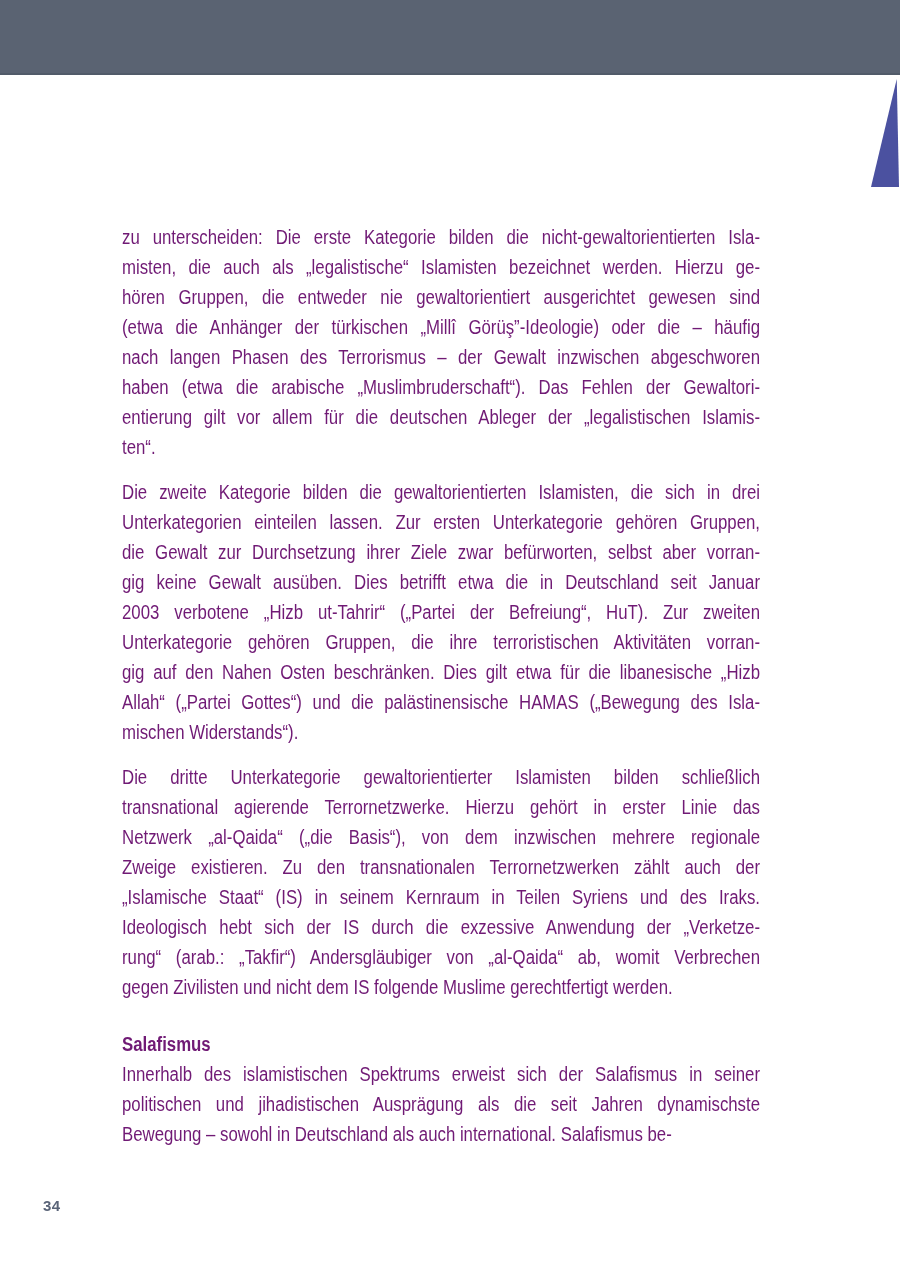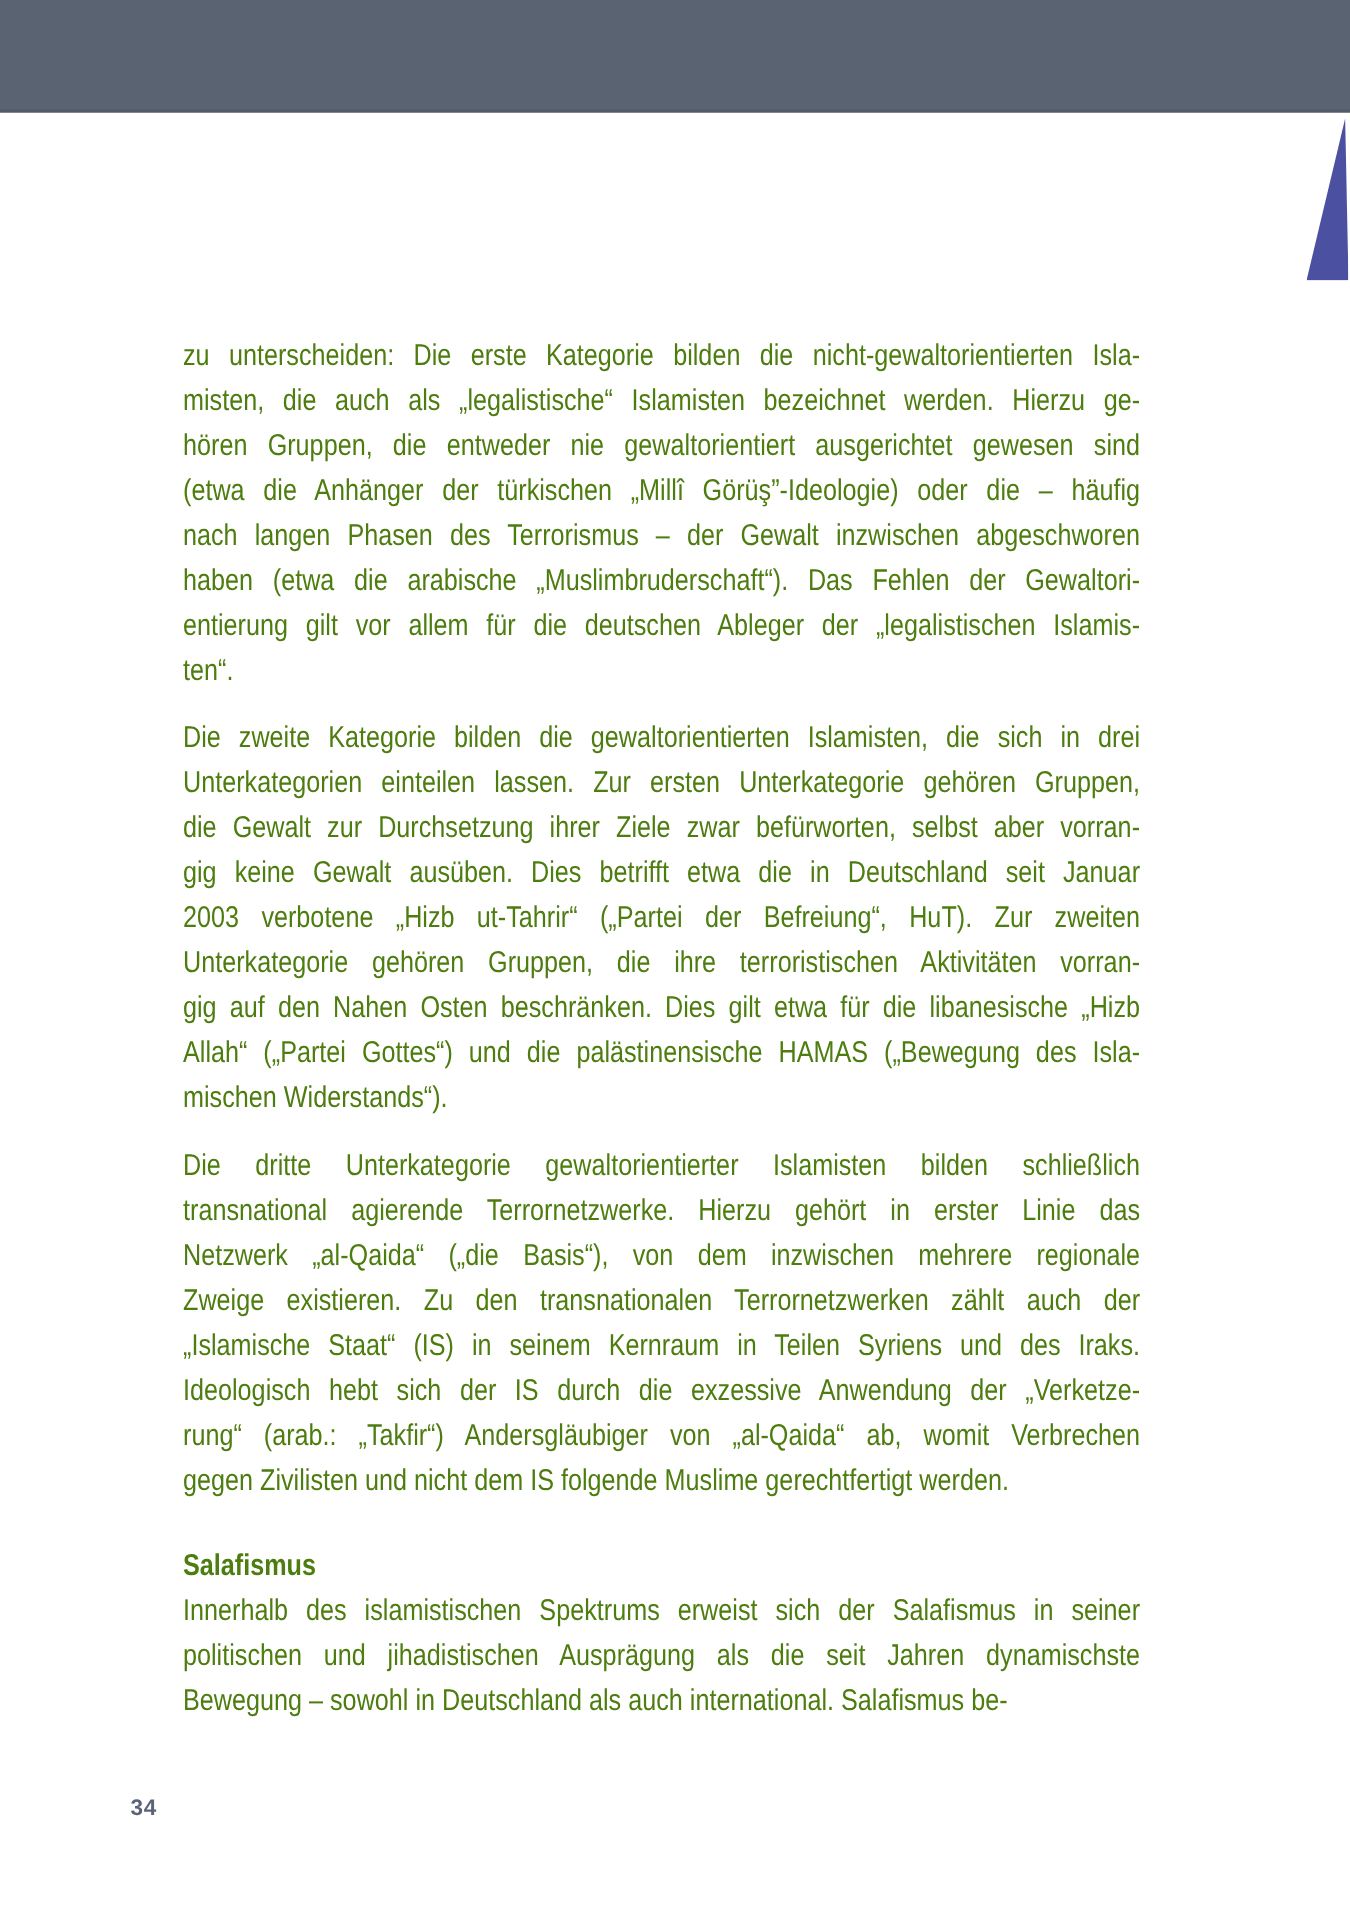--- a/index.html
+++ b/index.html
@@ -60,21 +60,21 @@
     letter-spacing: 0.5px;
   }
 </style>
 </head>
 <body>
 
 <div class="page">
   <div class="header-band" style="background: rgb(90, 99, 114);"></div>
   <div class="corner-triangle" style="background: rgb(75, 81, 160);"></div>
 
-  <div class="text-column" style="color: #4d7c0f;">
+  <div class="text-column" style="color: #701a75;">
     <div class="condense">
       <div class="para">
           <div class="jline">zu unterscheiden: Die erste Kategorie bilden die nicht-gewaltorientierten Isla-</div>
           <div class="jline">misten, die auch als „legalistische“ Islamisten bezeichnet werden. Hierzu ge-</div>
           <div class="jline">hören Gruppen, die entweder nie gewaltorientiert ausgerichtet gewesen sind</div>
           <div class="jline">(etwa die Anhänger der türkischen „Millî Görüş”-Ideologie) oder die – häufig</div>
           <div class="jline">nach langen Phasen des Terrorismus – der Gewalt inzwischen abgeschworen</div>
           <div class="jline">haben (etwa die arabische „Muslimbruderschaft“). Das Fehlen der Gewaltori-</div>
           <div class="jline">entierung gilt vor allem für die deutschen Ableger der „legalistischen Islamis-</div>
           <div class="jline">ten“.</div>
@@ -102,14 +102,14 @@
         </div>
       <div class="heading">Salafismus</div>
       <div class="para">
           <div class="jline">Innerhalb des islamistischen Spektrums erweist sich der Salafismus in seiner</div>
           <div class="jline">politischen und jihadistischen Ausprägung als die seit Jahren dynamischste</div>
           <div class="jline">Bewegung – sowohl in Deutschland als auch international. Salafismus be-</div>
         </div>
     </div>
   </div>
 
-  <div class="page-number" style="color: rgb(90, 100, 120); margin-left: 44px;">34</div>
+  <div class="page-number" style="color: rgb(90, 100, 120);">34</div>
 </div>
 
 </body></html>

